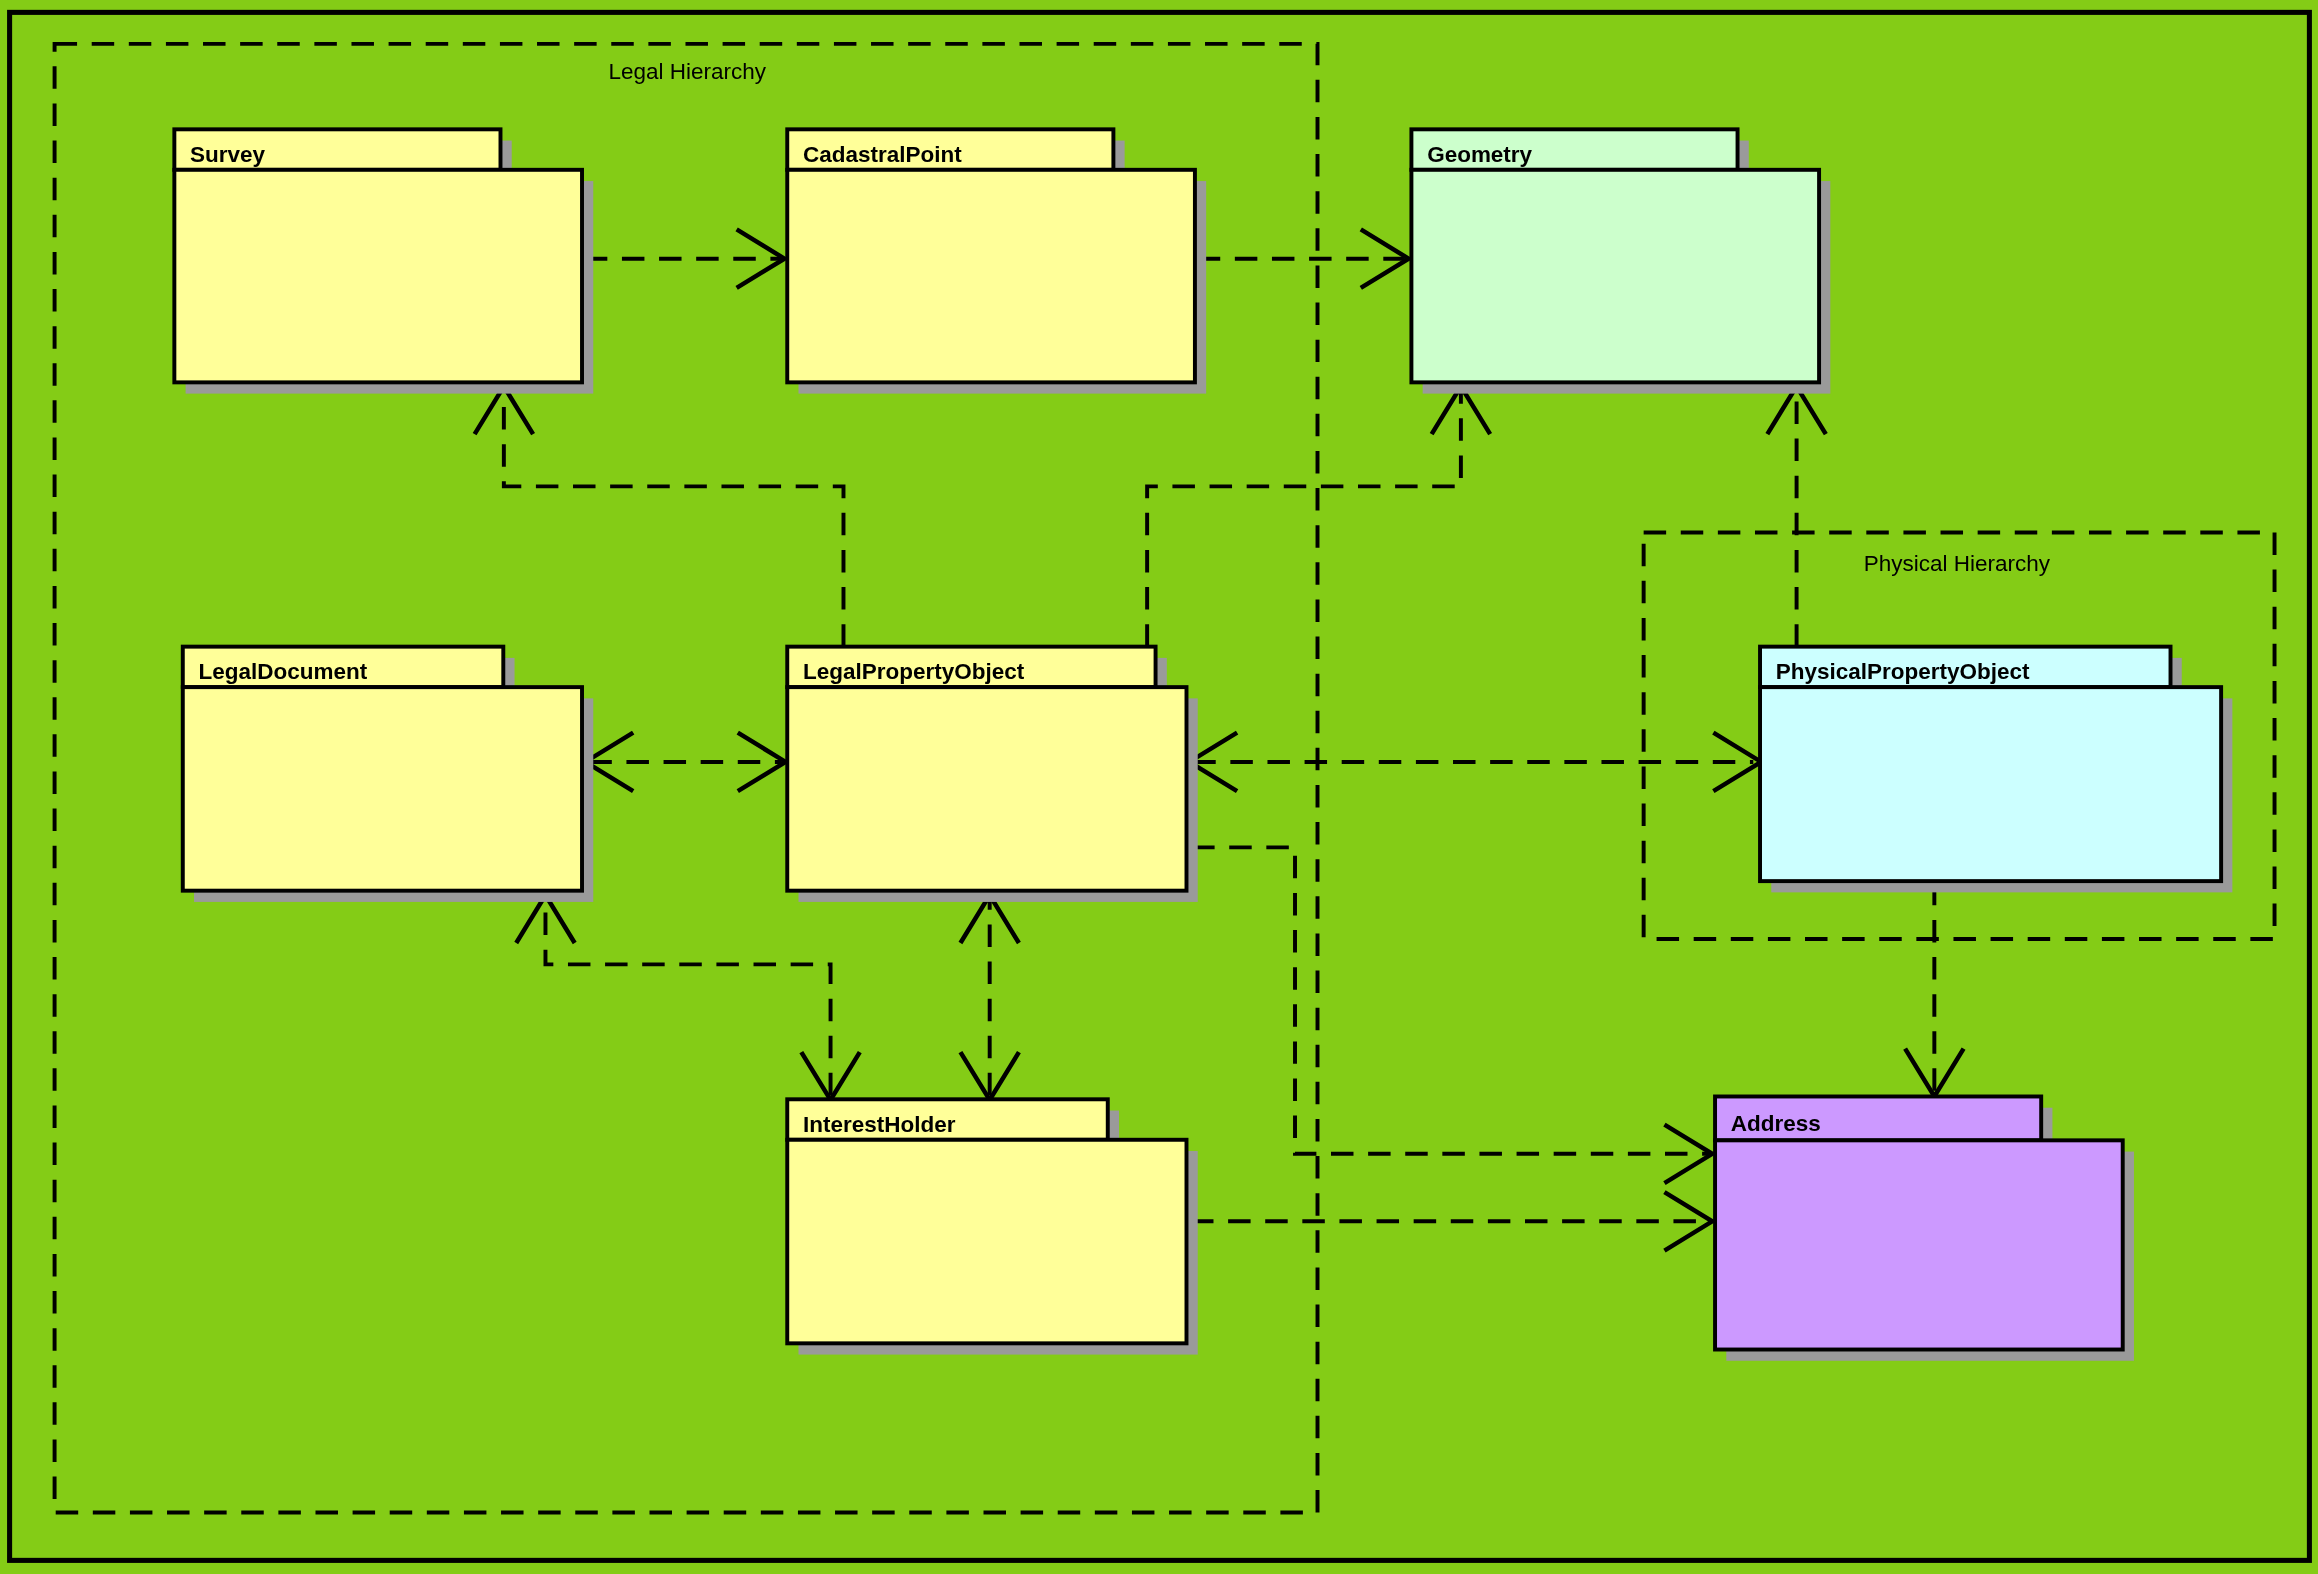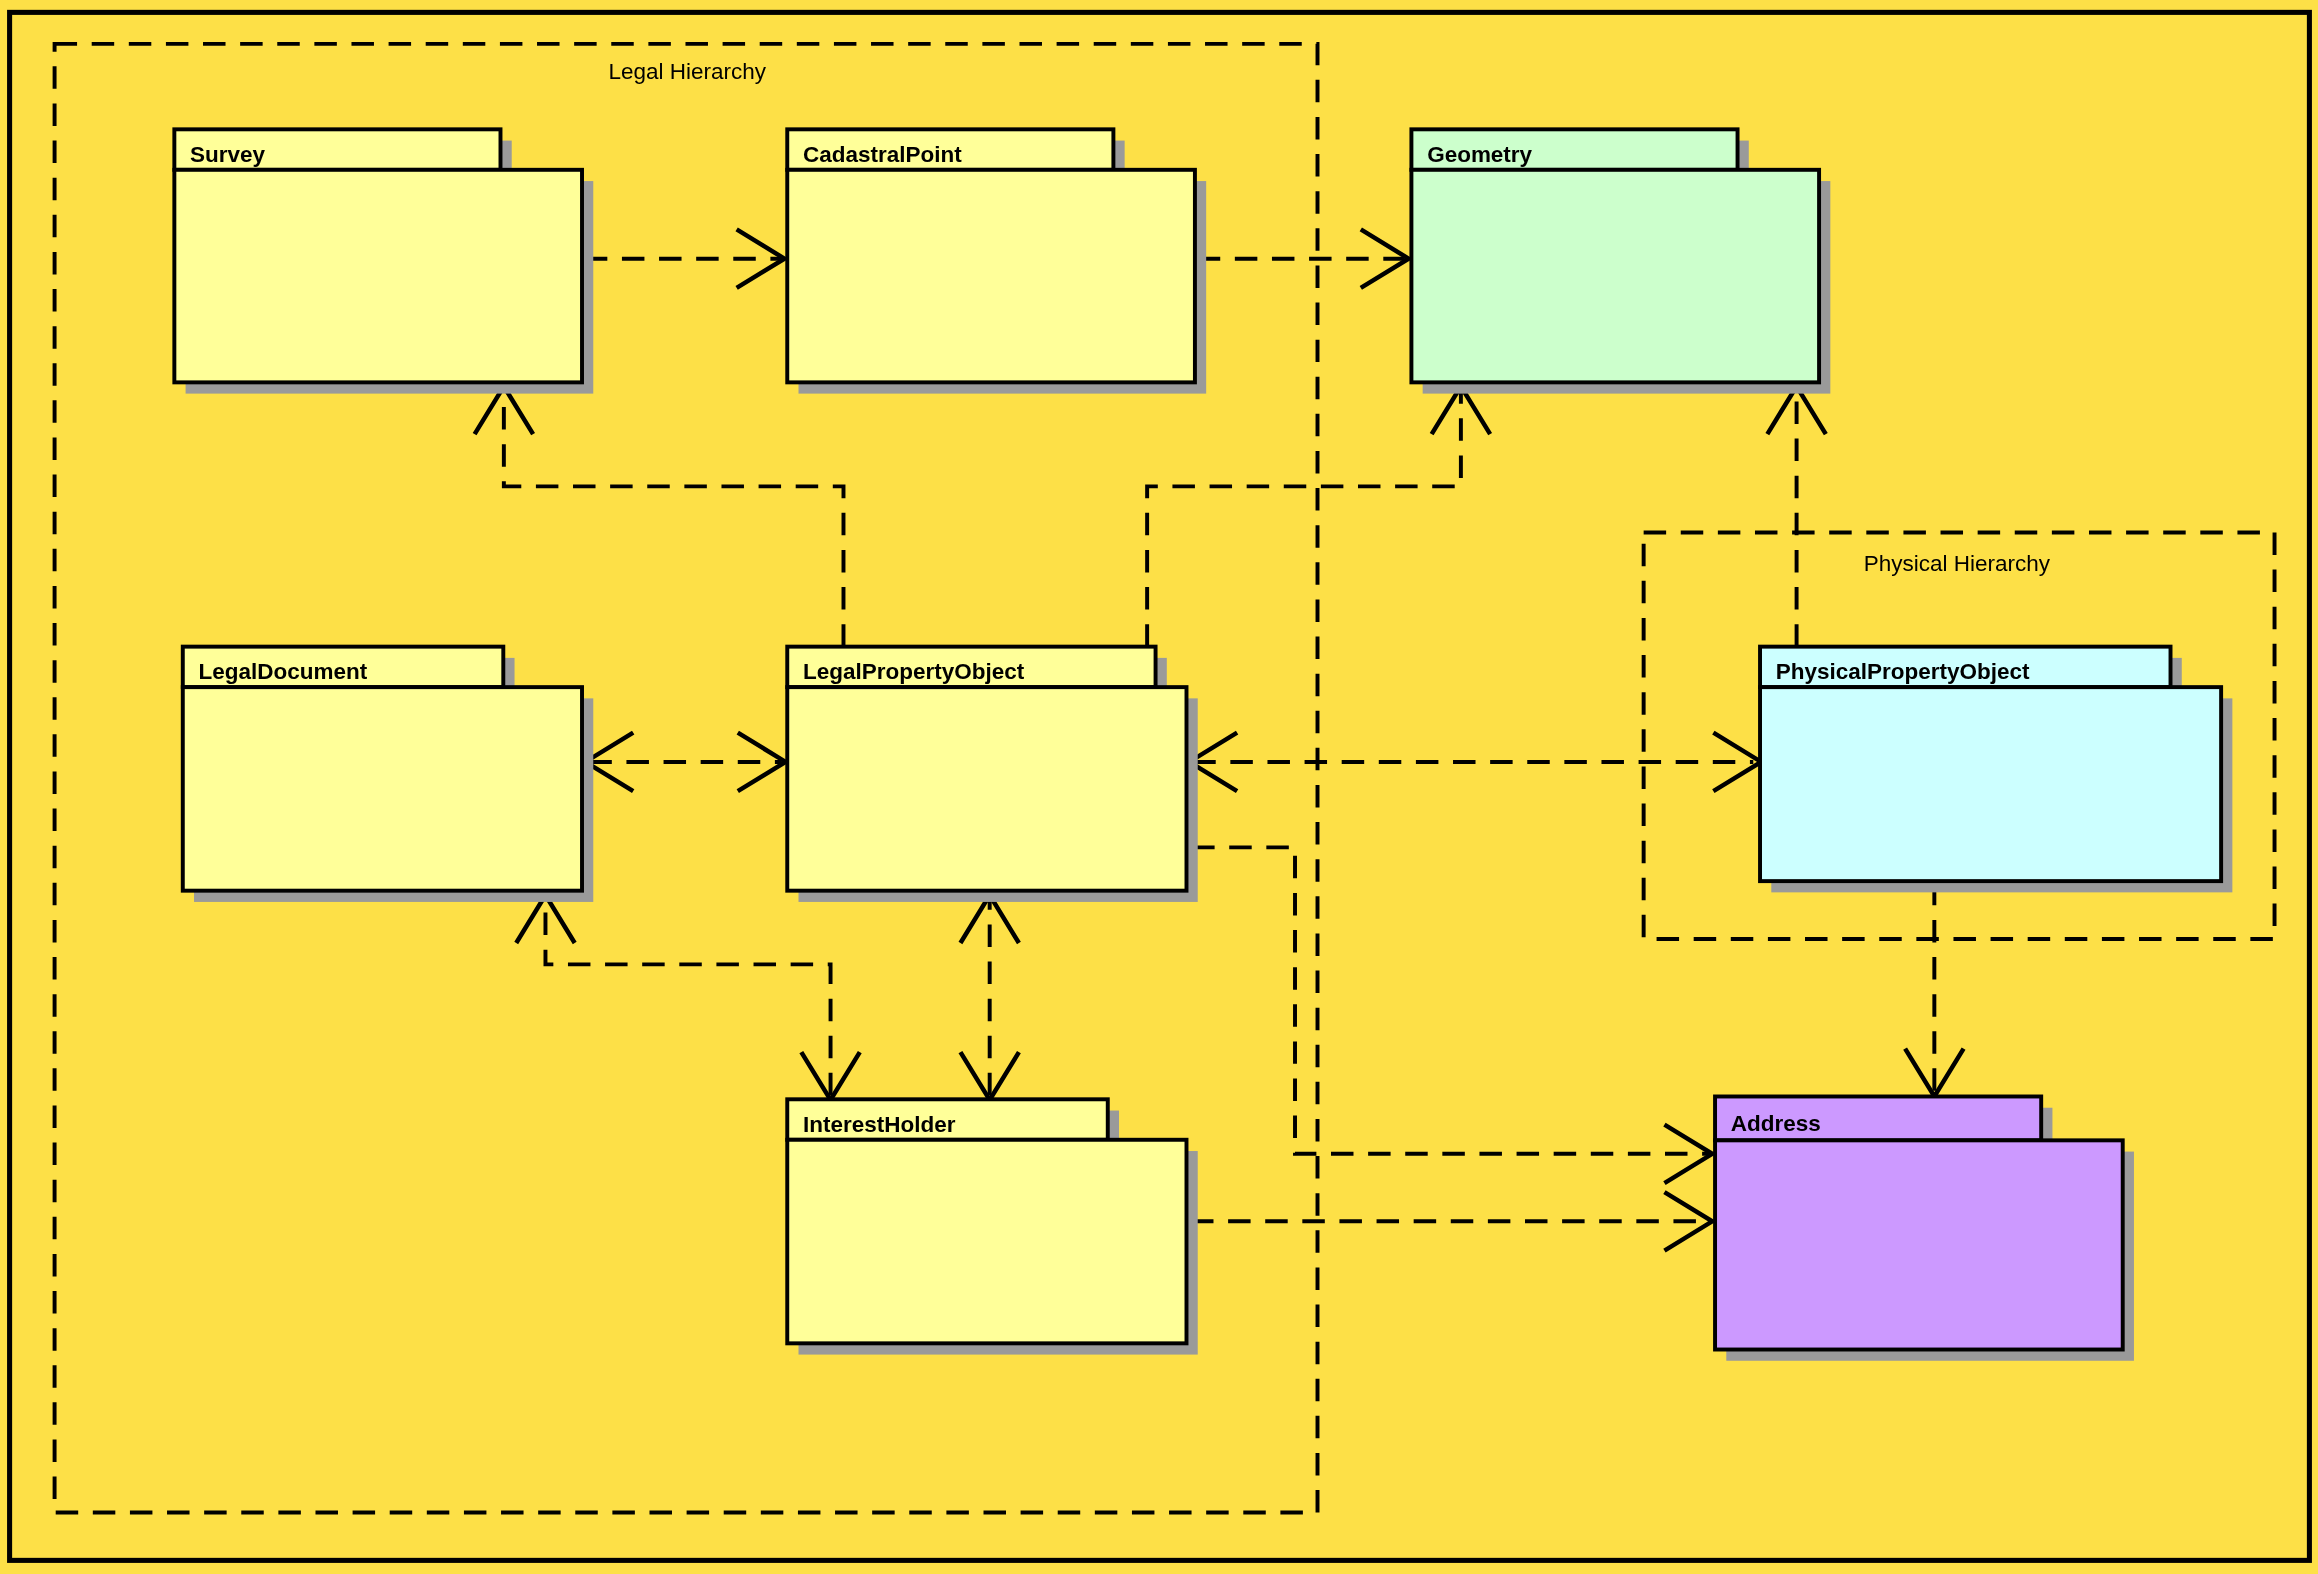--- a/index.html
+++ b/index.html
@@ -5,21 +5,21 @@
   html, body {
     margin: 0;
     padding: 0;
     background: #ffffff;
     font-family: "Liberation Sans", sans-serif;
   }
   #canvas-wrap {
     position: relative;
     width: 2319px;
     height: 1575px;
-    background: #fde047;
+    background: #84cc16;
     overflow: hidden;
   }
   svg#diagram {
     display: block;
     width: 2319px;
     height: 1575px;
   }
   .pkg-label {
     font-family: "Liberation Sans", sans-serif;
     font-size: 40px;

